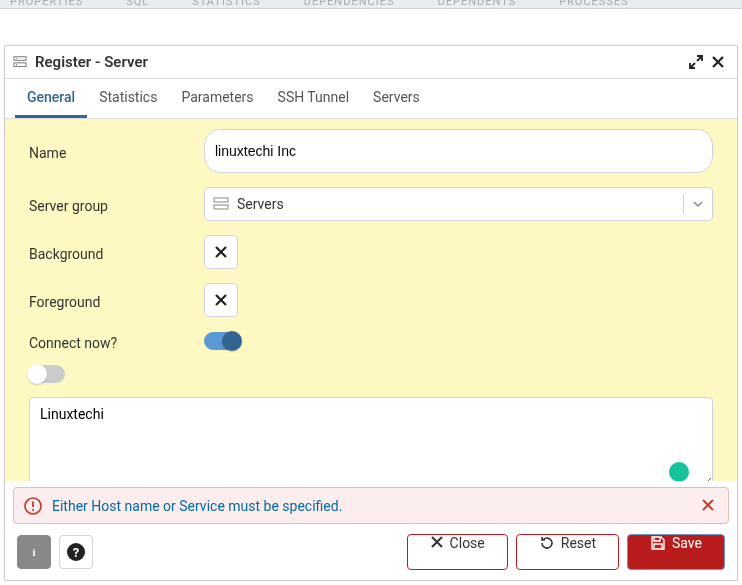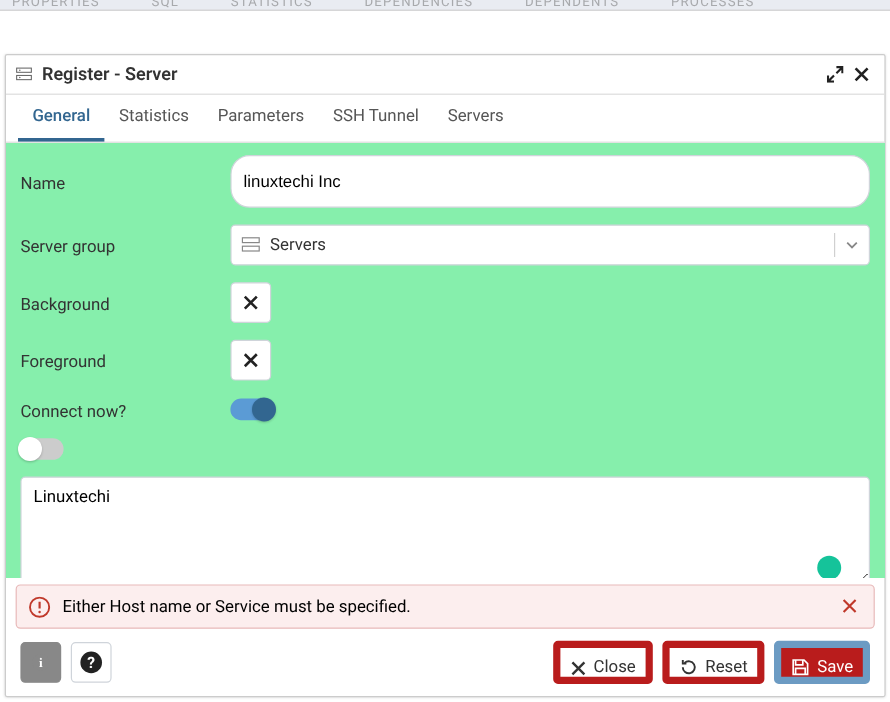--- a/index.html
+++ b/index.html
@@ -66,22 +66,22 @@
     cursor: pointer;
     border-bottom: 3px solid transparent;
   }
   .tab.active {
     color: #326690;
     border-bottom-color: #326690;
     font-weight: 500;
   }
   .form-area {
     flex: 1;
-    background: #86efac;
-    padding: 10px 12px;
+    background: #fef9c3;
+    padding: 10px 24px;
     overflow: auto;
   }
   .row {
     display: flex;
     align-items: center;
     margin-bottom: 14px;
   }
   .row.top { align-items: flex-start; }
   .lbl { width: 175px; color: #333; padding-top: 4px;}
   .ctrl { flex: 1; }
@@ -164,46 +164,46 @@
     border-radius: 50%;
   }
   .alert {
     margin: 6px 8px 0 8px;
     background: #fceeee;
     border: 1px solid #e8b9b9;
     border-radius: 4px;
     padding: 8px 10px;
     display: flex;
     align-items: center;
-    color: #000000;
+    color: #0369a1;
   }
   .alert-icon { width: 18px; height: 18px; margin-right: 10px; display:flex;}
   .alert-close { cursor: pointer; color: #c0392b; font-size: 16px; padding: 0 4px;}
   .footer {
     display: flex;
     align-items: center;
     padding: 10px 12px;
     gap: 8px;
   }
   .icon-btn {
     width: 34px; height: 34px;
     border: 1px solid #cfd4da;
     border-radius: 4px;
     background: #fff;
     display: flex; align-items: center; justify-content: center;
     cursor: pointer;
   }
   .spacer { flex: 1; }
   .btn {
     height: 36px;
-    padding: 0 8px;
-    border: 6px solid #b91c1c;
-    border-radius: 4px;
-    background: #fff;
-    display: flex; align-items: flex-end;
+    padding: 0 22px;
+    border: 1px solid #b91c1c;
+    border-radius: 4px;
+    background: #fff;
+    display: flex; align-items: flex-start;
     cursor: pointer;
     gap: 6px;
     font-size: 14px;
     color: #333;
   }
   .btn.primary {
     background: #b91c1c;
     border-color: #6c9bc3;
     color: #fff;
   }

